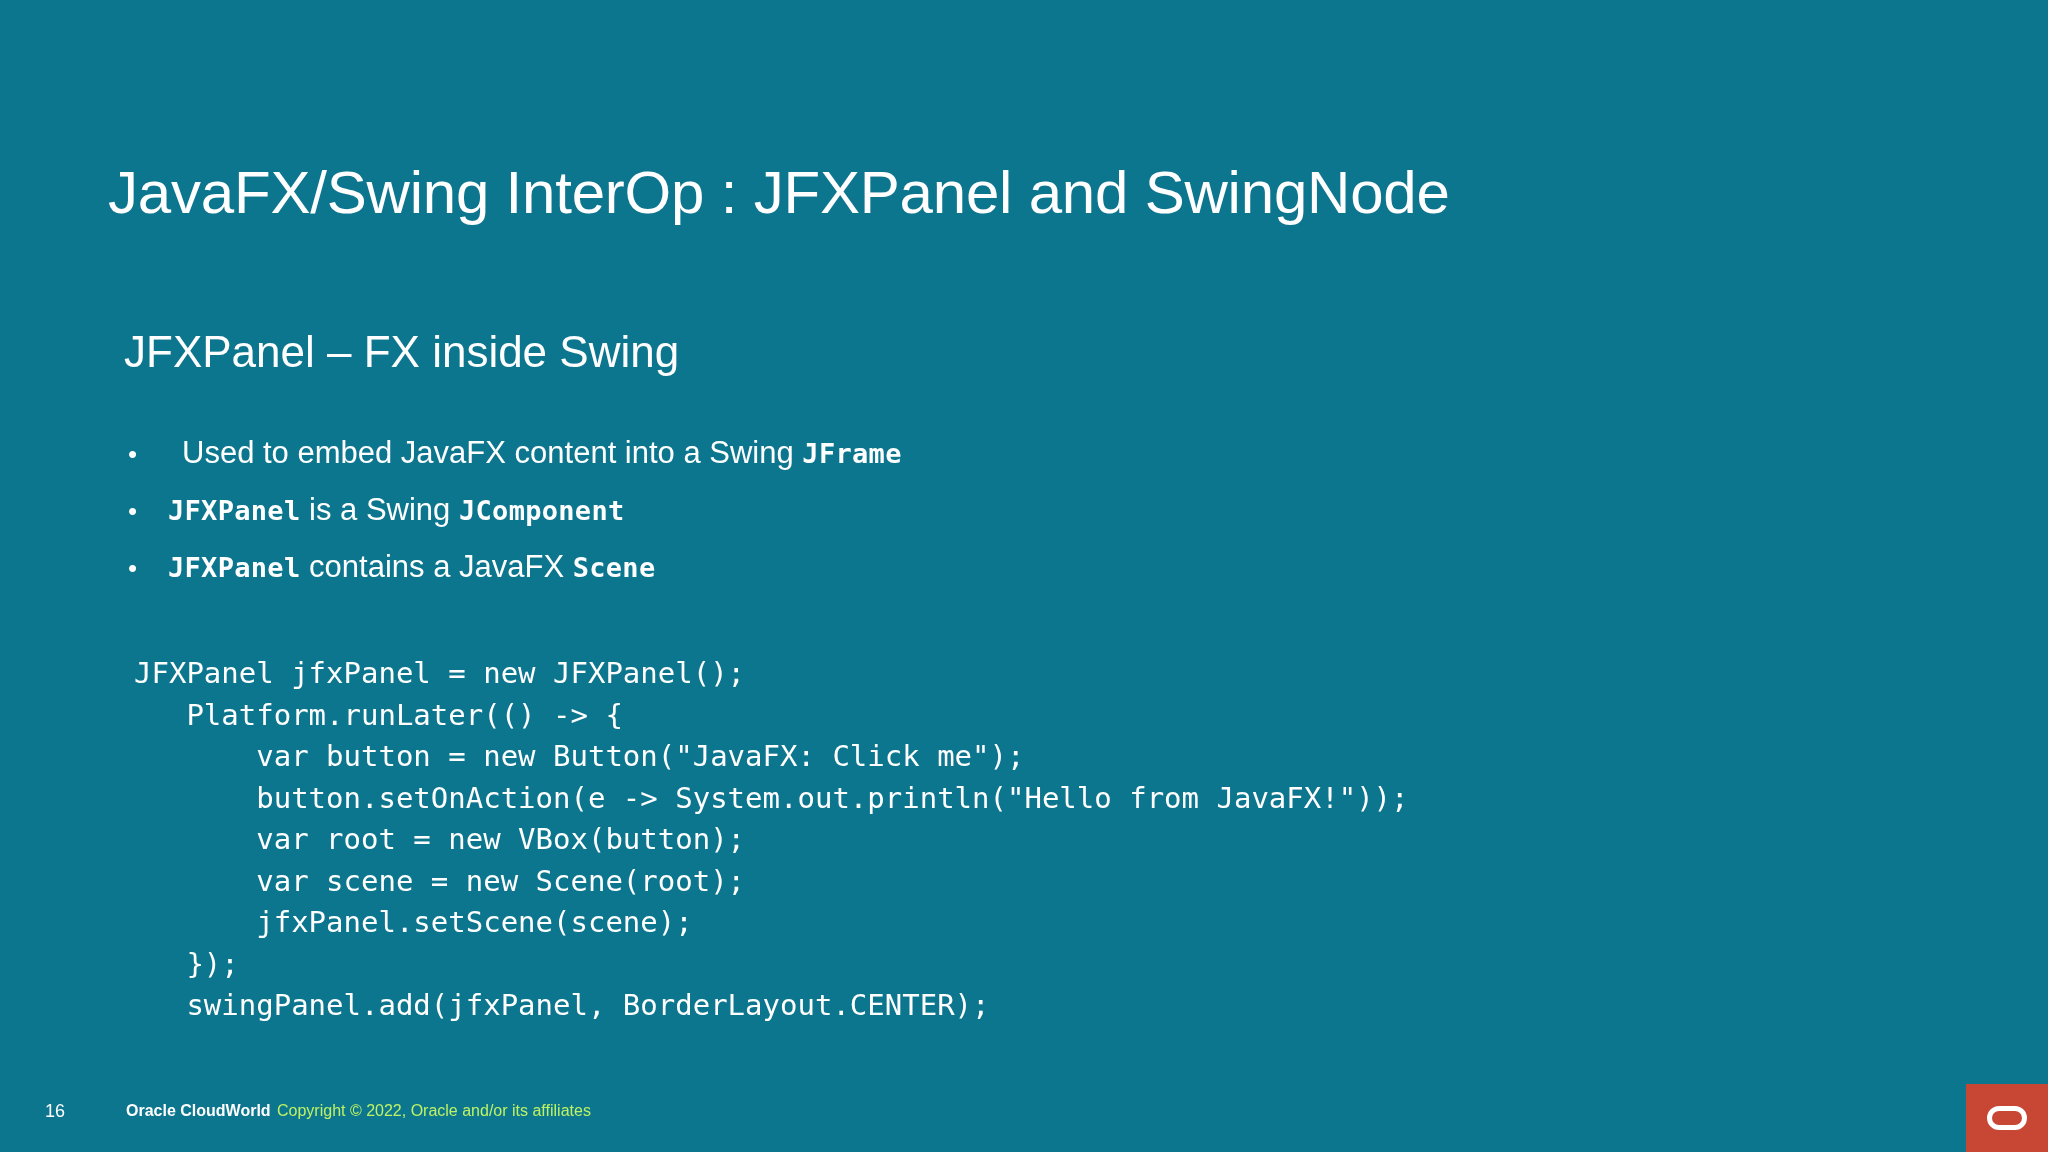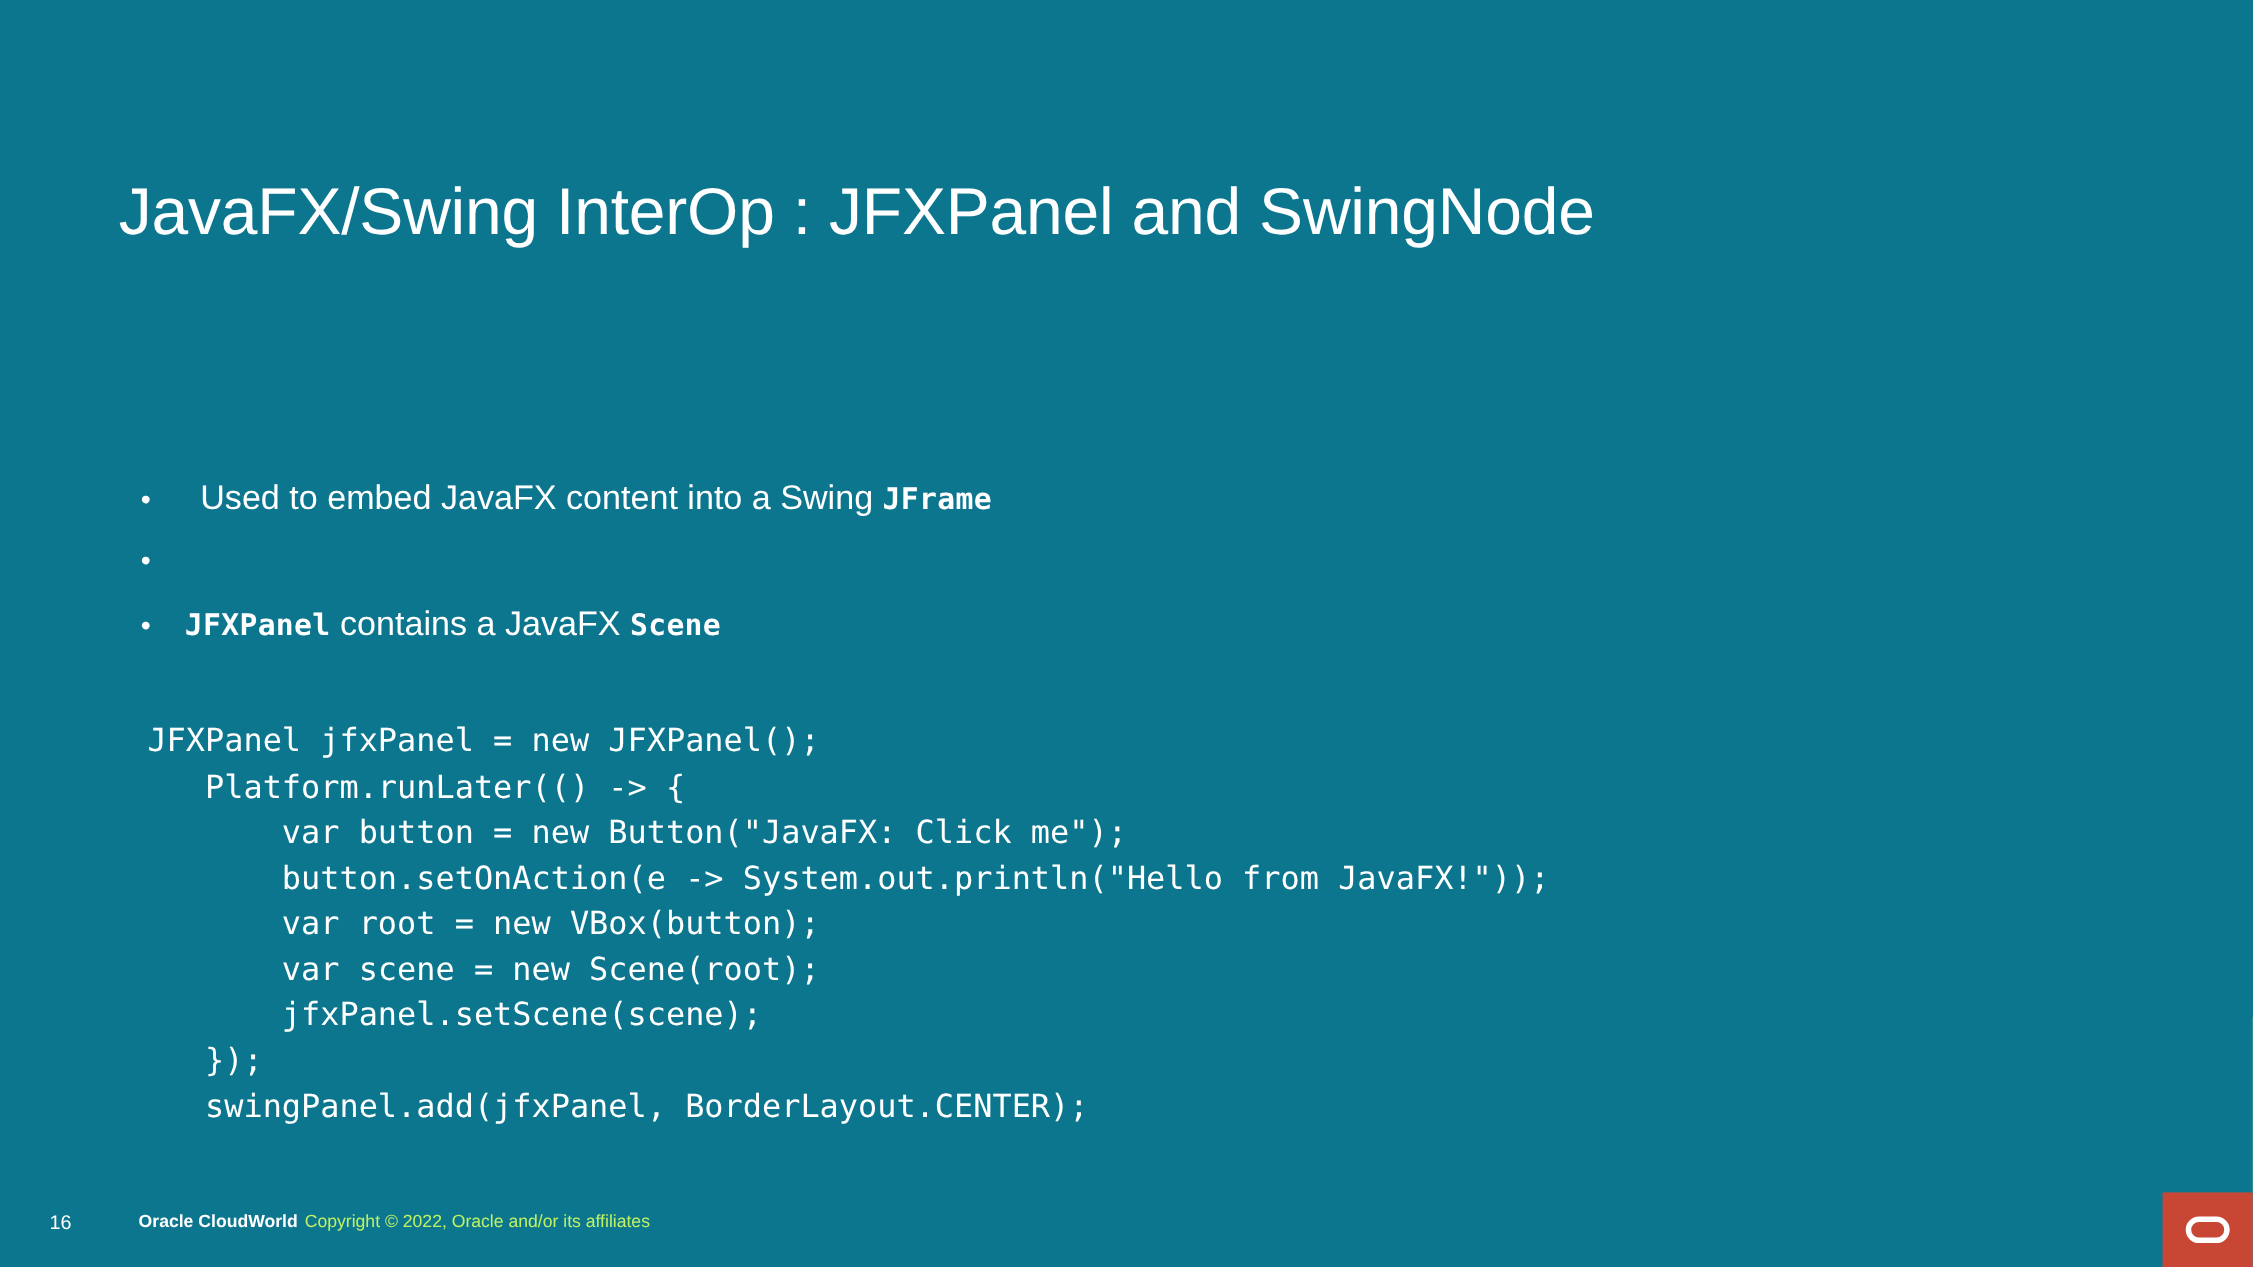--- a/index.html
+++ b/index.html
@@ -165,28 +165,30 @@
     box-sizing: border-box;
   }
 </style>
 </head>
 <body>
 
 <div id="slide" style="background: rgb(13, 118, 143);">
 
   <h1 id="slide-title">JavaFX/Swing InterOp : JFXPanel and SwingNode</h1>
 
+  <h2 id="slide-subtitle">JFXPanel –  FX inside Swing</h2>
 
   <div id="bullet-list">
       <div class="bullet-row indented">
         <span class="bullet-marker">•</span>
         <span class="bullet-text"><span>Used to embed JavaFX content into a Swing </span><span class="code">JFrame</span></span>
       </div>
       <div class="bullet-row">
         <span class="bullet-marker">•</span>
+        <span class="bullet-text"><span class="code">JFXPanel</span><span> is a Swing </span><span class="code">JComponent</span></span>
       </div>
       <div class="bullet-row">
         <span class="bullet-marker">•</span>
         <span class="bullet-text"><span class="code">JFXPanel</span><span> contains a JavaFX </span><span class="code">Scene</span></span>
       </div>
     </div>
 
   <pre id="code-block"><div class="code-line">JFXPanel jfxPanel = new JFXPanel();</div><div class="code-line">   Platform.runLater(() -&gt; {</div><div class="code-line">       var button = new Button("JavaFX: Click me");</div><div class="code-line">       button.setOnAction(e -&gt; System.out.println("Hello from JavaFX!"));</div><div class="code-line">       var root = new VBox(button);</div><div class="code-line">       var scene = new Scene(root);</div><div class="code-line">       jfxPanel.setScene(scene);</div><div class="code-line">   });</div><div class="code-line">   swingPanel.add(jfxPanel, BorderLayout.CENTER);</div></pre>
 
   <div id="footer">

